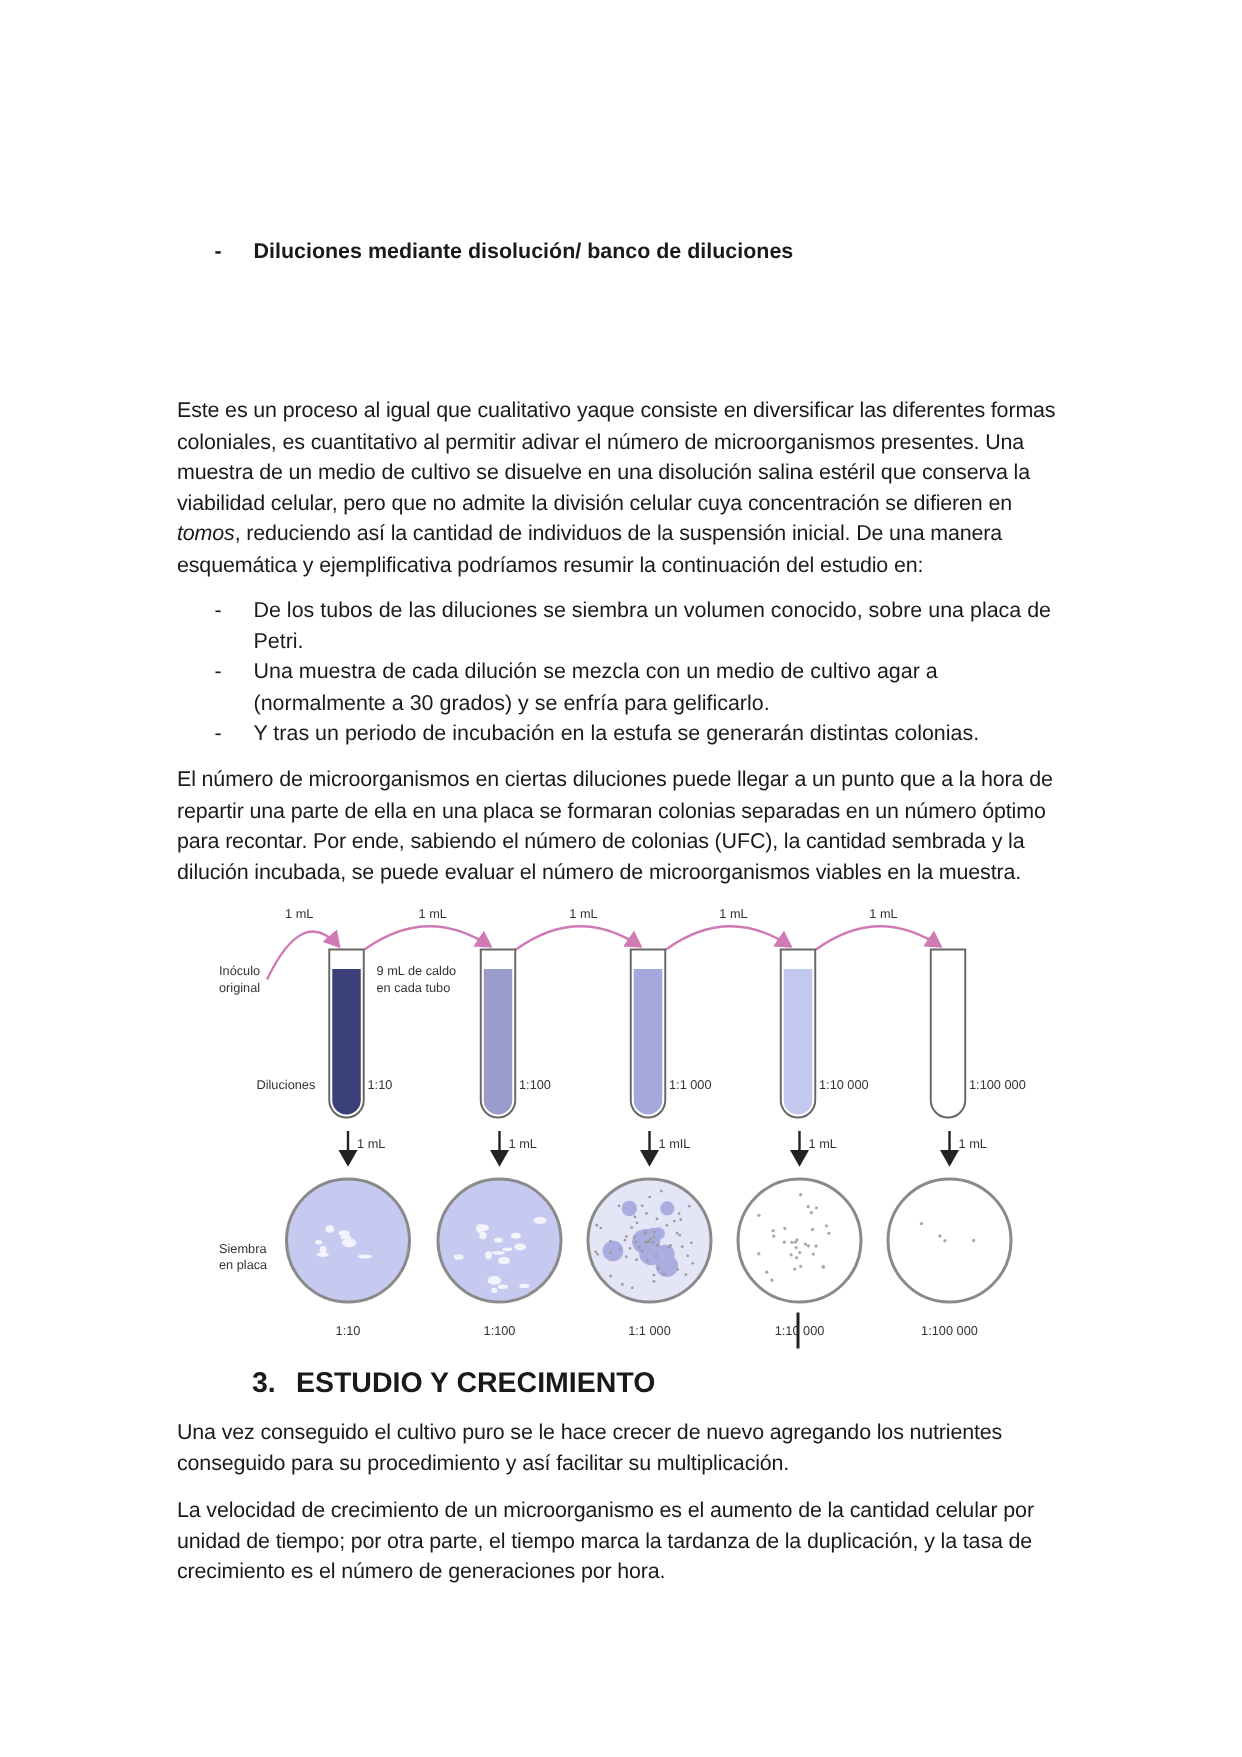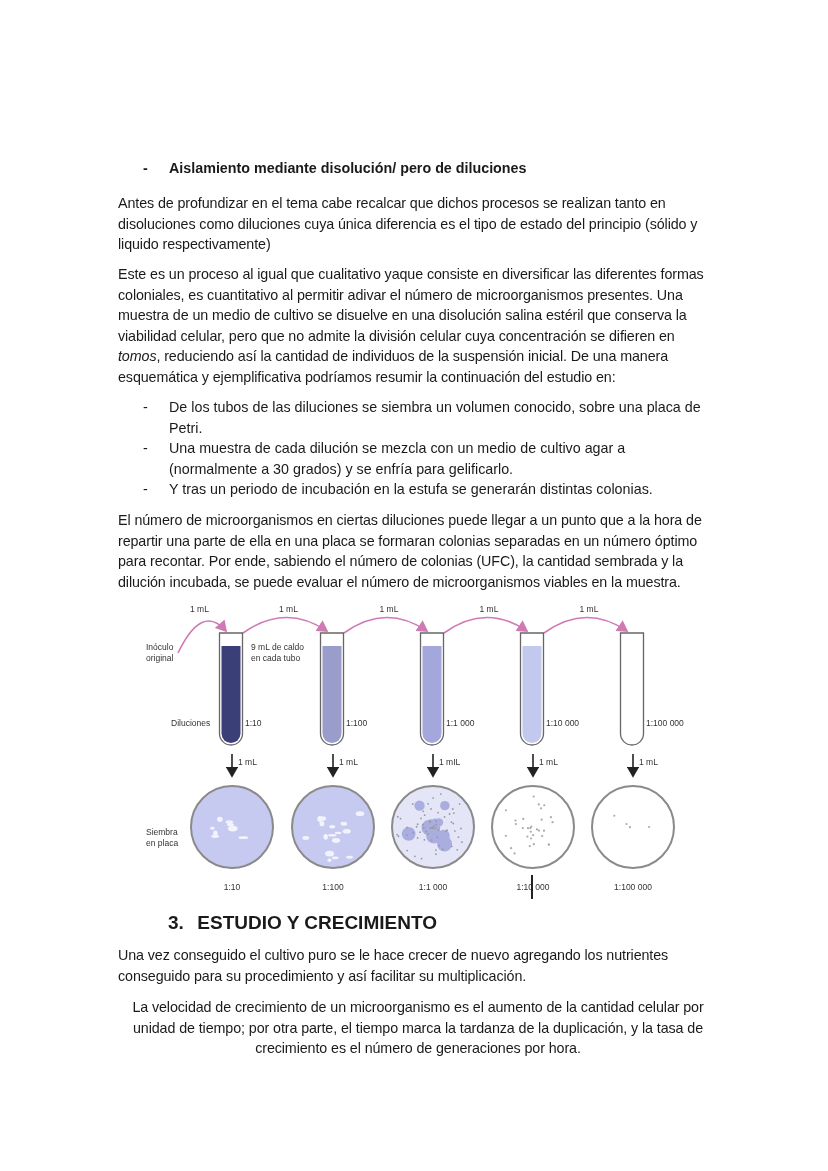--- a/index.html
+++ b/index.html
@@ -19,24 +19,23 @@
     svg#diagram { position: absolute; left: 0; top: 595px; }
     .dtext { font-family: "Liberation Sans", sans-serif; font-size: 8.5px; fill: #333; }
   </style>
 </head>
 <body>
 
 <div class="page">
 
   <div class="bullet-head">
     <span class="dash">-</span>
-    <span class="label">Aislamiento mediante disolución/ pero de diluciones</span>
+    <span class="label">Diluciones mediante disolución/ banco de diluciones</span>
   </div>
 
-  <div class="txt" style="top:193px;">Antes de profundizar en el tema cabe recalcar que dichos procesos se realizan tanto en disoluciones como diluciones cuya única diferencia es el tipo de estado del principio (sólido y liquido respectivamente)</div>
 
   <div class="txt" style="top:264px;"><span>Este es un proceso al igual que cualitativo yaque consiste en diversificar las diferentes formas coloniales, es cuantitativo al permitir adivar el número de microorganismos presentes. Una muestra de un medio de cultivo se disuelve en una disolución salina estéril que conserva la viabilidad celular, pero que no admite la división celular cuya concentración se difieren en </span><em>tomos</em><span>, reduciendo así la cantidad de individuos de la suspensión inicial. De una manera esquemática y ejemplificativa podríamos resumir la continuación del estudio en:</span></div>
 
   <div class="list" style="top:397px;">
     <div class="item">
       <span class="dash">-</span>
       <span>De los tubos de las diluciones se siembra un volumen conocido, sobre una placa de Petri.</span>
     </div>
     <div class="item">
       <span class="dash">-</span>
@@ -275,15 +274,15 @@
     <line x1="532" y1="280" x2="532" y2="304" stroke="#222" stroke-width="2"></line>
   </svg>
 
   <div class="section-heading">
     <span class="num">3.</span>
     <span>ESTUDIO Y CRECIMIENTO</span>
   </div>
 
   <div class="txt" style="top:945px;">Una vez conseguido el cultivo puro se le hace crecer de nuevo agregando los nutrientes conseguido para su procedimiento y así facilitar su multiplicación.</div>
 
-  <div class="txt" style="top:997px;text-align:center;"> La velocidad de crecimiento de un microorganismo es el aumento de la cantidad celular por unidad de tiempo; por otra parte, el tiempo marca la tardanza de la duplicación, y la tasa de crecimiento es el número de generaciones por hora.</div>
+  <div class="txt" style="top:997px;"> La velocidad de crecimiento de un microorganismo es el aumento de la cantidad celular por unidad de tiempo; por otra parte, el tiempo marca la tardanza de la duplicación, y la tasa de crecimiento es el número de generaciones por hora.</div>
 
 </div>
 
 </body></html>

